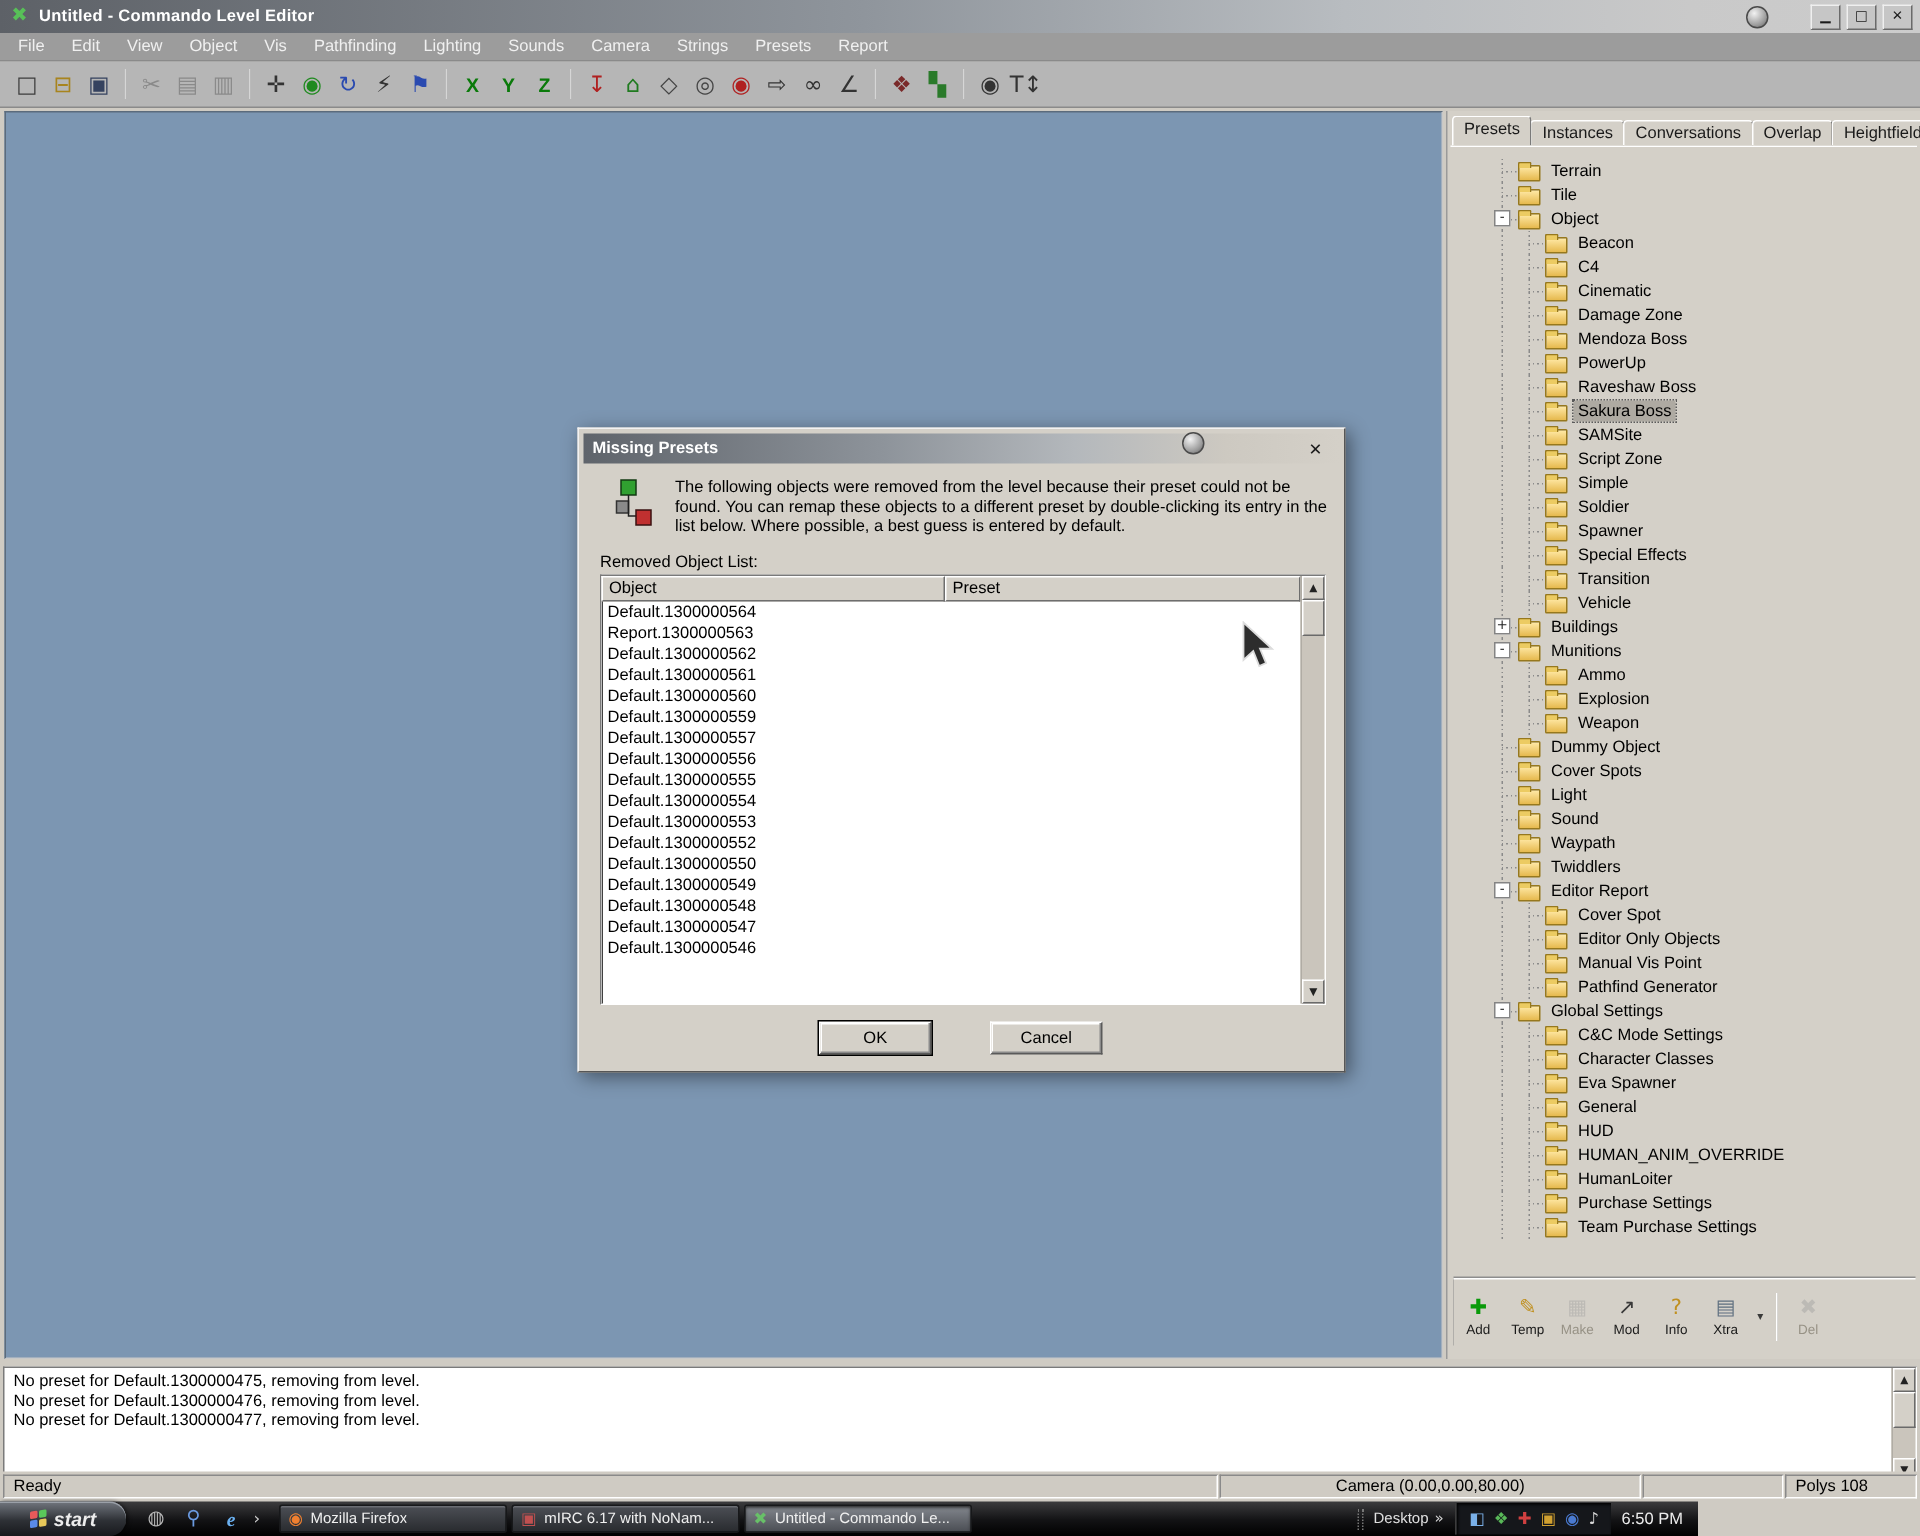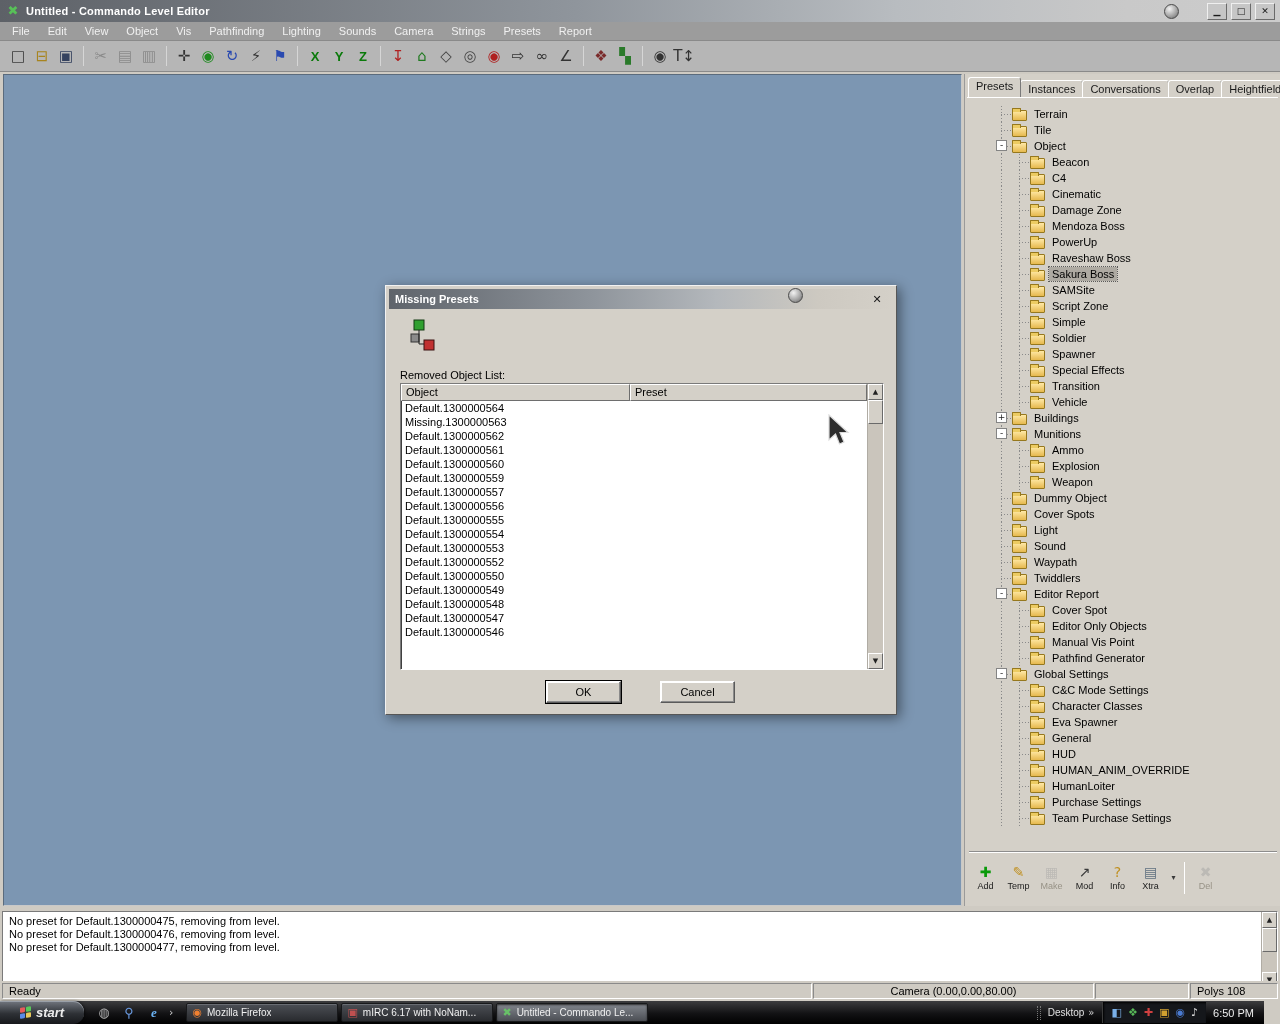--- a/index.html
+++ b/index.html
@@ -88,21 +88,21 @@
   
   .statusbar{position:absolute;left:0;top:981px;width:1280px;height:20px;background:#cfcbc3;
     display:flex;align-items:center;gap:1px;padding:2px 2px;}
   .sb-panel{height:16px;border:1px solid;border-color:#8a8a8a #fff #fff #8a8a8a;padding:1px 6px;font-size:11px;line-height:12px;}
   .sb-ready{flex:1;}
   .sb-camera{width:281px;text-align:center;}
   .sb-spare{width:94px;}
   .sb-polys{width:88px;}
 
   
-  .taskbar{position:absolute;left:0;top:1001px;width:1264px;height:23px;
+  .taskbar{position:absolute;left:0;top:1001px;width:1132px;height:23px;
     background:linear-gradient(#3c3c3e,#121214 55%,#000);display:flex;align-items:center;}
   .startbtn{height:23px;width:84px;flex:none;display:flex;align-items:center;justify-content:center;gap:5px;
     background:linear-gradient(#72777f,#2e3136 55%,#17181c);border-radius:0 11px 11px 0;
     box-shadow:inset 0 1px 0 #9aa0a8,1px 0 3px rgba(0,0,0,.6);}
   .flag{display:grid;grid-template-columns:5px 5px;grid-template-rows:5px 5px;gap:1px;transform:skewY(-8deg);}
   .flag i{display:block;border-radius:1px;}
   .start-label{color:#ececec;font-weight:bold;font-style:italic;font-size:13px;}
   .ql{display:flex;align-items:center;gap:7px;margin-left:11px;}
   .ql-icon{width:18px;height:18px;display:flex;align-items:center;justify-content:center;font-size:13px;}
   .ql-chevron{color:#cfcfcf;font-size:11px;margin-left:6px;}
@@ -658,34 +658,35 @@
     <span class="medal dlg-medal"></span>
     <button class="dlg-close icon">✕</button>
 
     <svg class="dlg-icon" width="32" height="38" viewBox="0 0 32 38">
       <rect x="6" y="2" width="10" height="10" fill="#30a030" stroke="#123a12"></rect>
       <rect x="3" y="16" width="8" height="8" fill="#8a8a8a" stroke="#333333"></rect>
       <path d="M11 12 v14 h5" stroke="#202020" fill="none"></path>
       <rect x="16" y="22" width="10" height="10" fill="#c03030" stroke="#3a1010"></rect>
     </svg>
 
+    <div class="dlg-msg">The following objects were removed from the level because their preset could not be found. You can remap these objects to a different preset by double-clicking its entry in the list below.  Where possible, a best guess is entered by default.</div>
     <div class="dlg-listlabel">Removed Object List:</div>
 
     <div class="listbox">
       <div class="lhead">
         <div class="hcell obj">Object</div>
         <div class="hcell pre">Preset</div>
       </div>
       <div class="lrows" id="dlgrows">
           <div class="lrow">
             <span class="lcell obj">Default.1300000564</span>
             <span class="lcell pre"></span>
           </div>
           <div class="lrow">
-            <span class="lcell obj">Missing.1300000563</span>
+            <span class="lcell obj">Report.1300000563</span>
             <span class="lcell pre"></span>
           </div>
           <div class="lrow">
             <span class="lcell obj">Default.1300000562</span>
             <span class="lcell pre"></span>
           </div>
           <div class="lrow">
             <span class="lcell obj">Default.1300000561</span>
             <span class="lcell pre"></span>
           </div>

